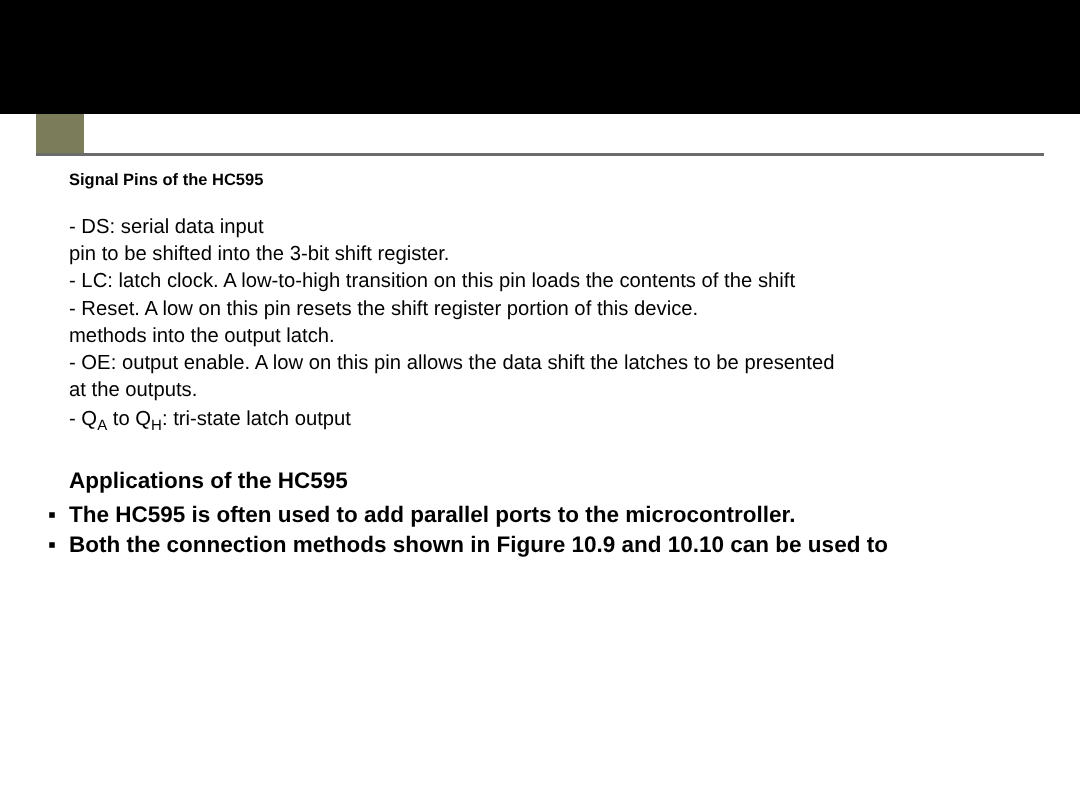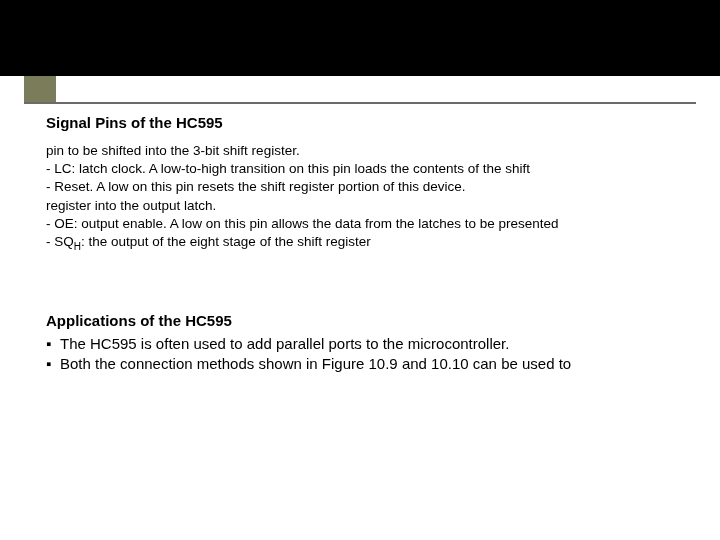--- a/index.html
+++ b/index.html
@@ -31,21 +31,21 @@
     top: 26px;
     left: 24px;
     width: 672px;
     height: 2px;
     background: #6b6b6b;
   }
   .title1 {
     position: absolute;
     top: 38px;
     left: 46px;
-    font-size: 15px;
+    font-size: 11px;
     font-weight: bold;
     color: #000;
   }
   .body1 {
     position: absolute;
     top: 66px;
     left: 46px;
     width: 640px;
     font-size: 13.5px;
     line-height: 1.35;
@@ -58,47 +58,49 @@
     top: 236px;
     left: 46px;
     font-size: 15px;
     font-weight: bold;
     color: #000;
     text-align: right;
   }
   .body2 {
     position: absolute;
     top: 258px;
-    left: 46px;
+    left: 32px;
     width: 640px;
     font-size: 15px;
-    font-weight: normal;
+    font-weight: bold;
     line-height: 1.35;
     color: #000;
   }
   .body2 .row { margin-bottom: 0; }
   .bullet { display: inline-block; width: 14px; }
 </style>
 </head>
 <body>
 
 <div class="slide">
   <div class="accent-bar"></div>
   <div class="rule"></div>
 
   <div class="title1">Signal Pins of the HC595</div>
 
   <div class="body1">
+    <div class="row">-   DS:  serial data input</div>
     <div class="row">pin          to be shifted into the 3-bit shift register.</div>
     <div class="row">-   LC:  latch clock. A low-to-high transition on this pin loads the contents of the shift</div>
     <div class="row">-   Reset. A low on this pin resets the shift register portion of this device.</div>
-    <div class="row">register                   into the output latch.</div>
-    <div class="row">-   OE:  output enable. A low on this pin allows the data from the latches to be presented</div>
+    <div class="row">methods                   into the output latch.</div>
+    <div class="row">-   OE:  output enable. A low on this pin allows the data shift the latches to be presented</div>
+    <div class="row">at          the outputs.</div>
     <div class="row">
-      <span>-   SQ</span><span class="sub">H</span><span>: the output of the eight stage of the shift register</span>
+      <span>-   Q</span><span class="sub">A</span><span> to Q</span><span class="sub">H</span><span>: tri-state latch output</span>
     </div>
   </div>
 
   <div class="title2">Applications of the HC595</div>
 
   <div class="body2">
     <div class="row">
       <span class="bullet">▪</span><span>The HC595 is often used to add parallel ports to the microcontroller.</span>
     </div>
     <div class="row">

